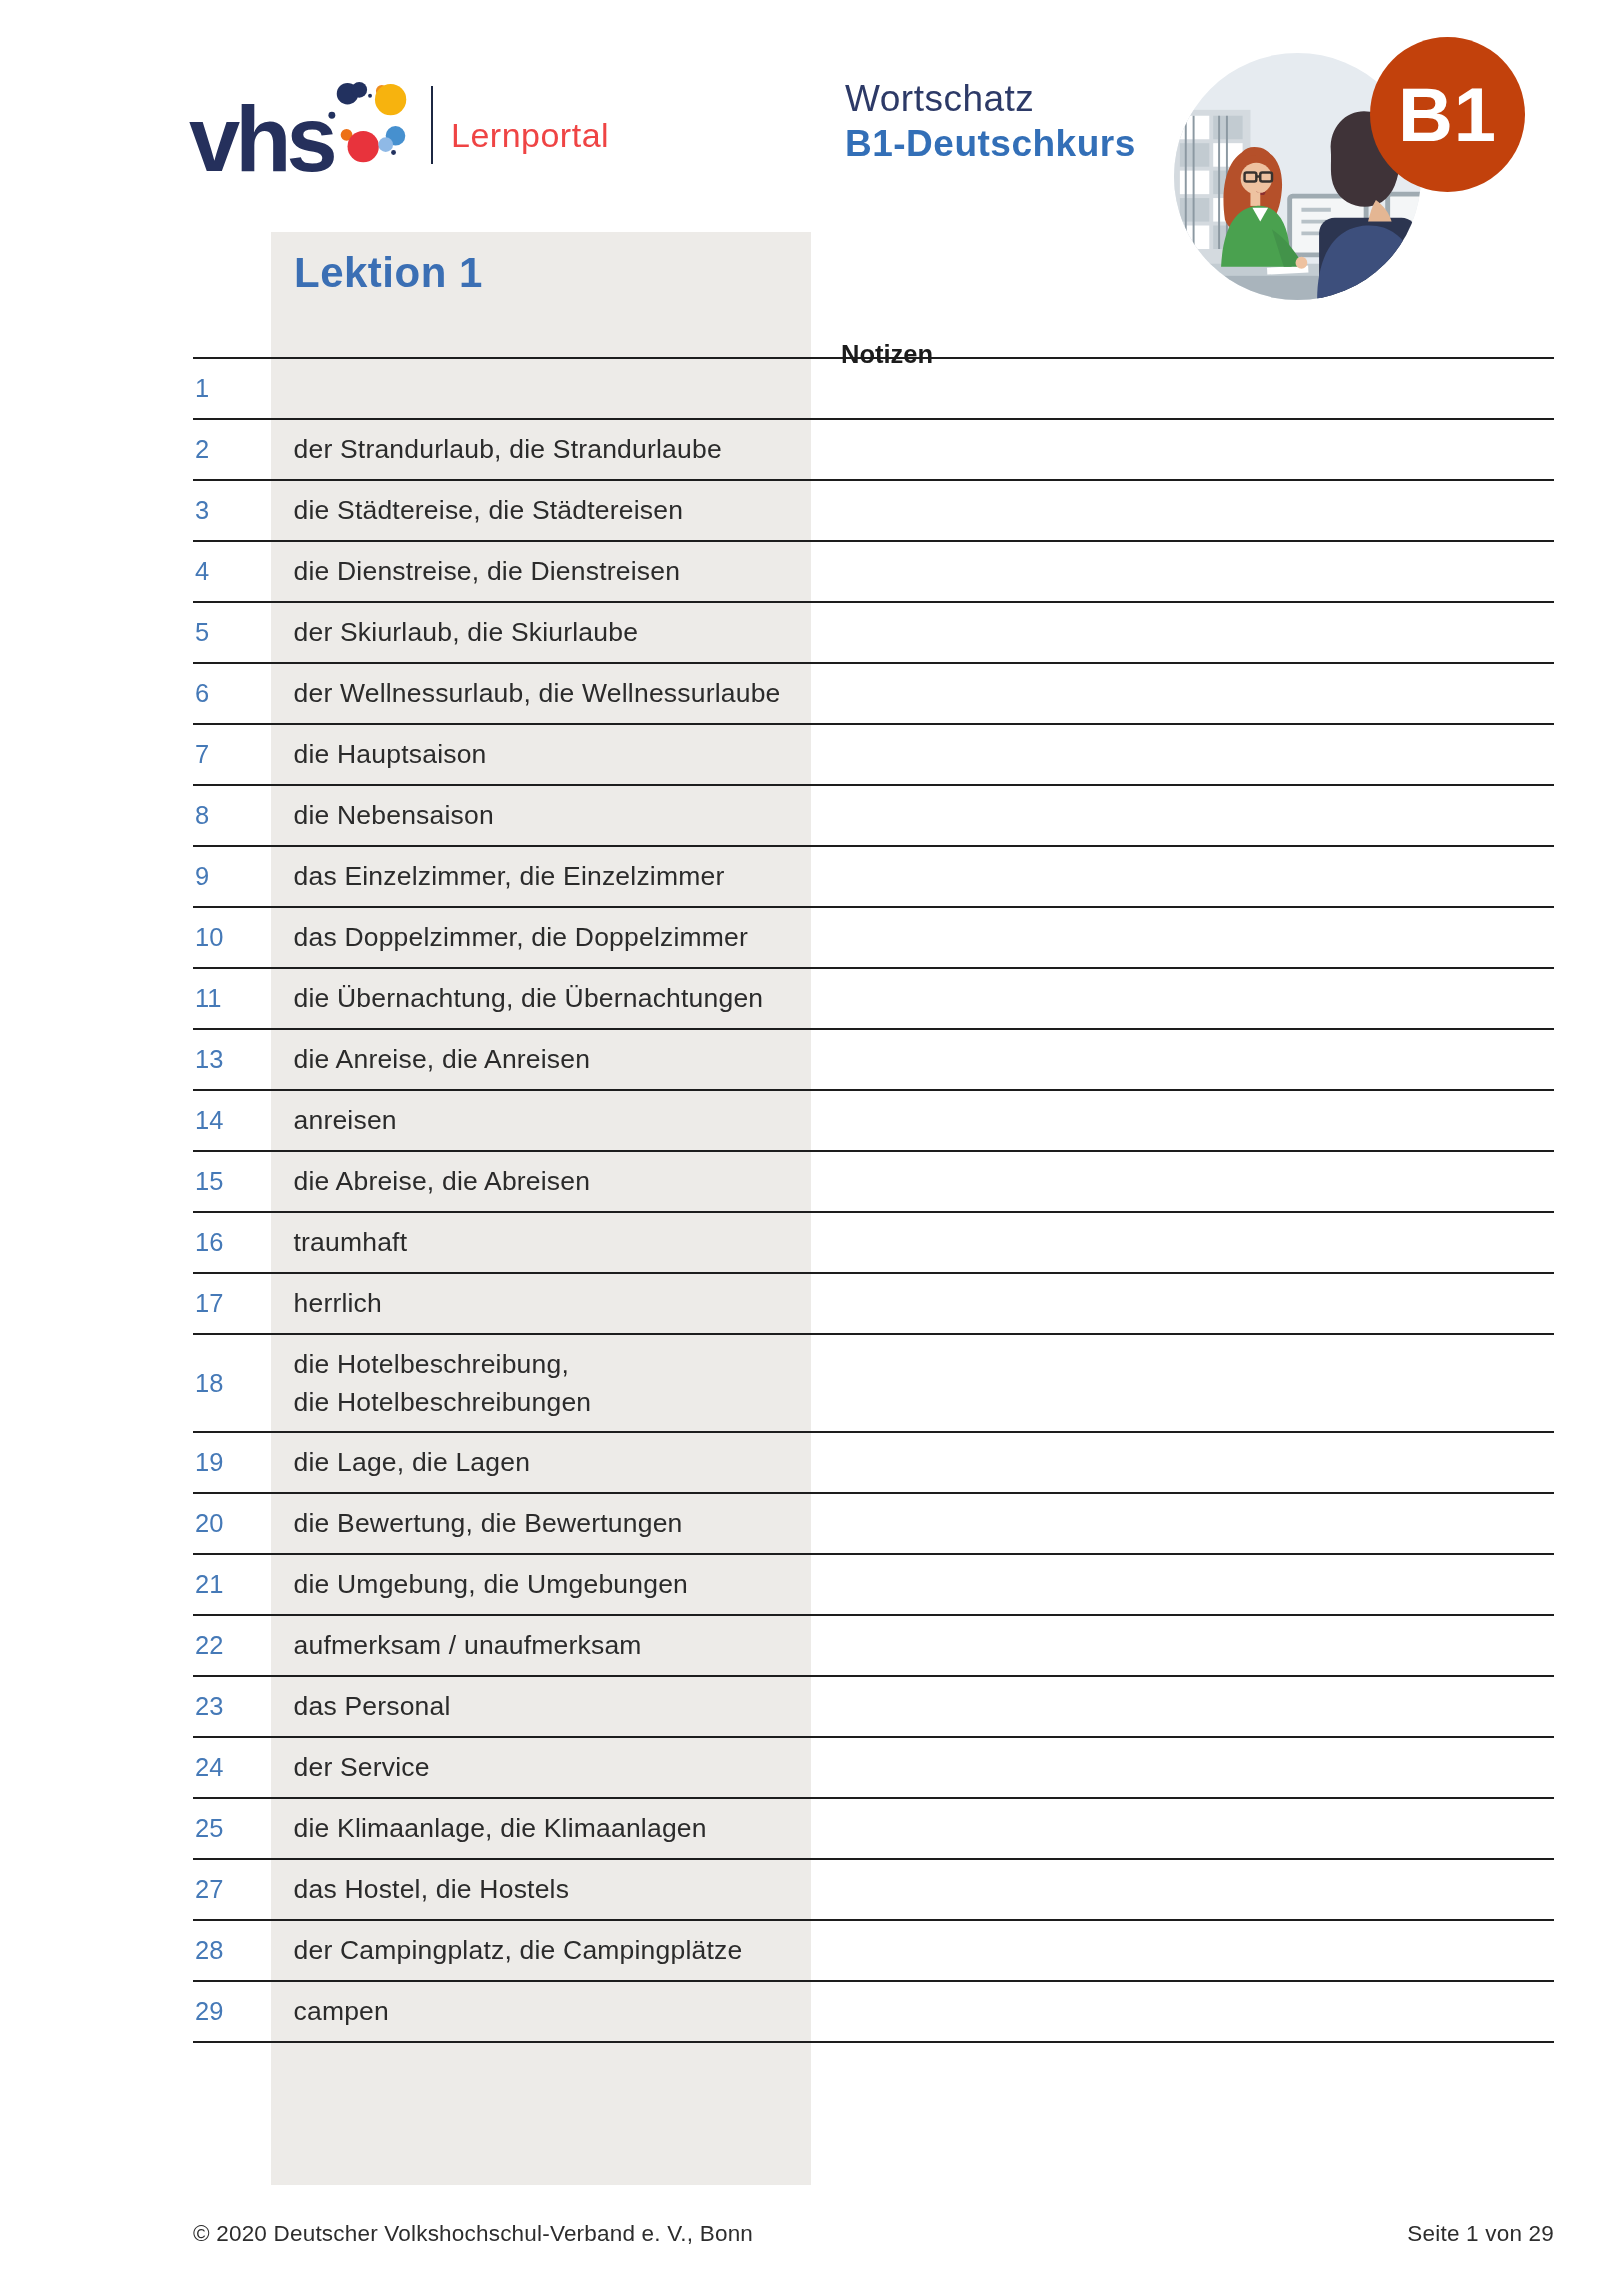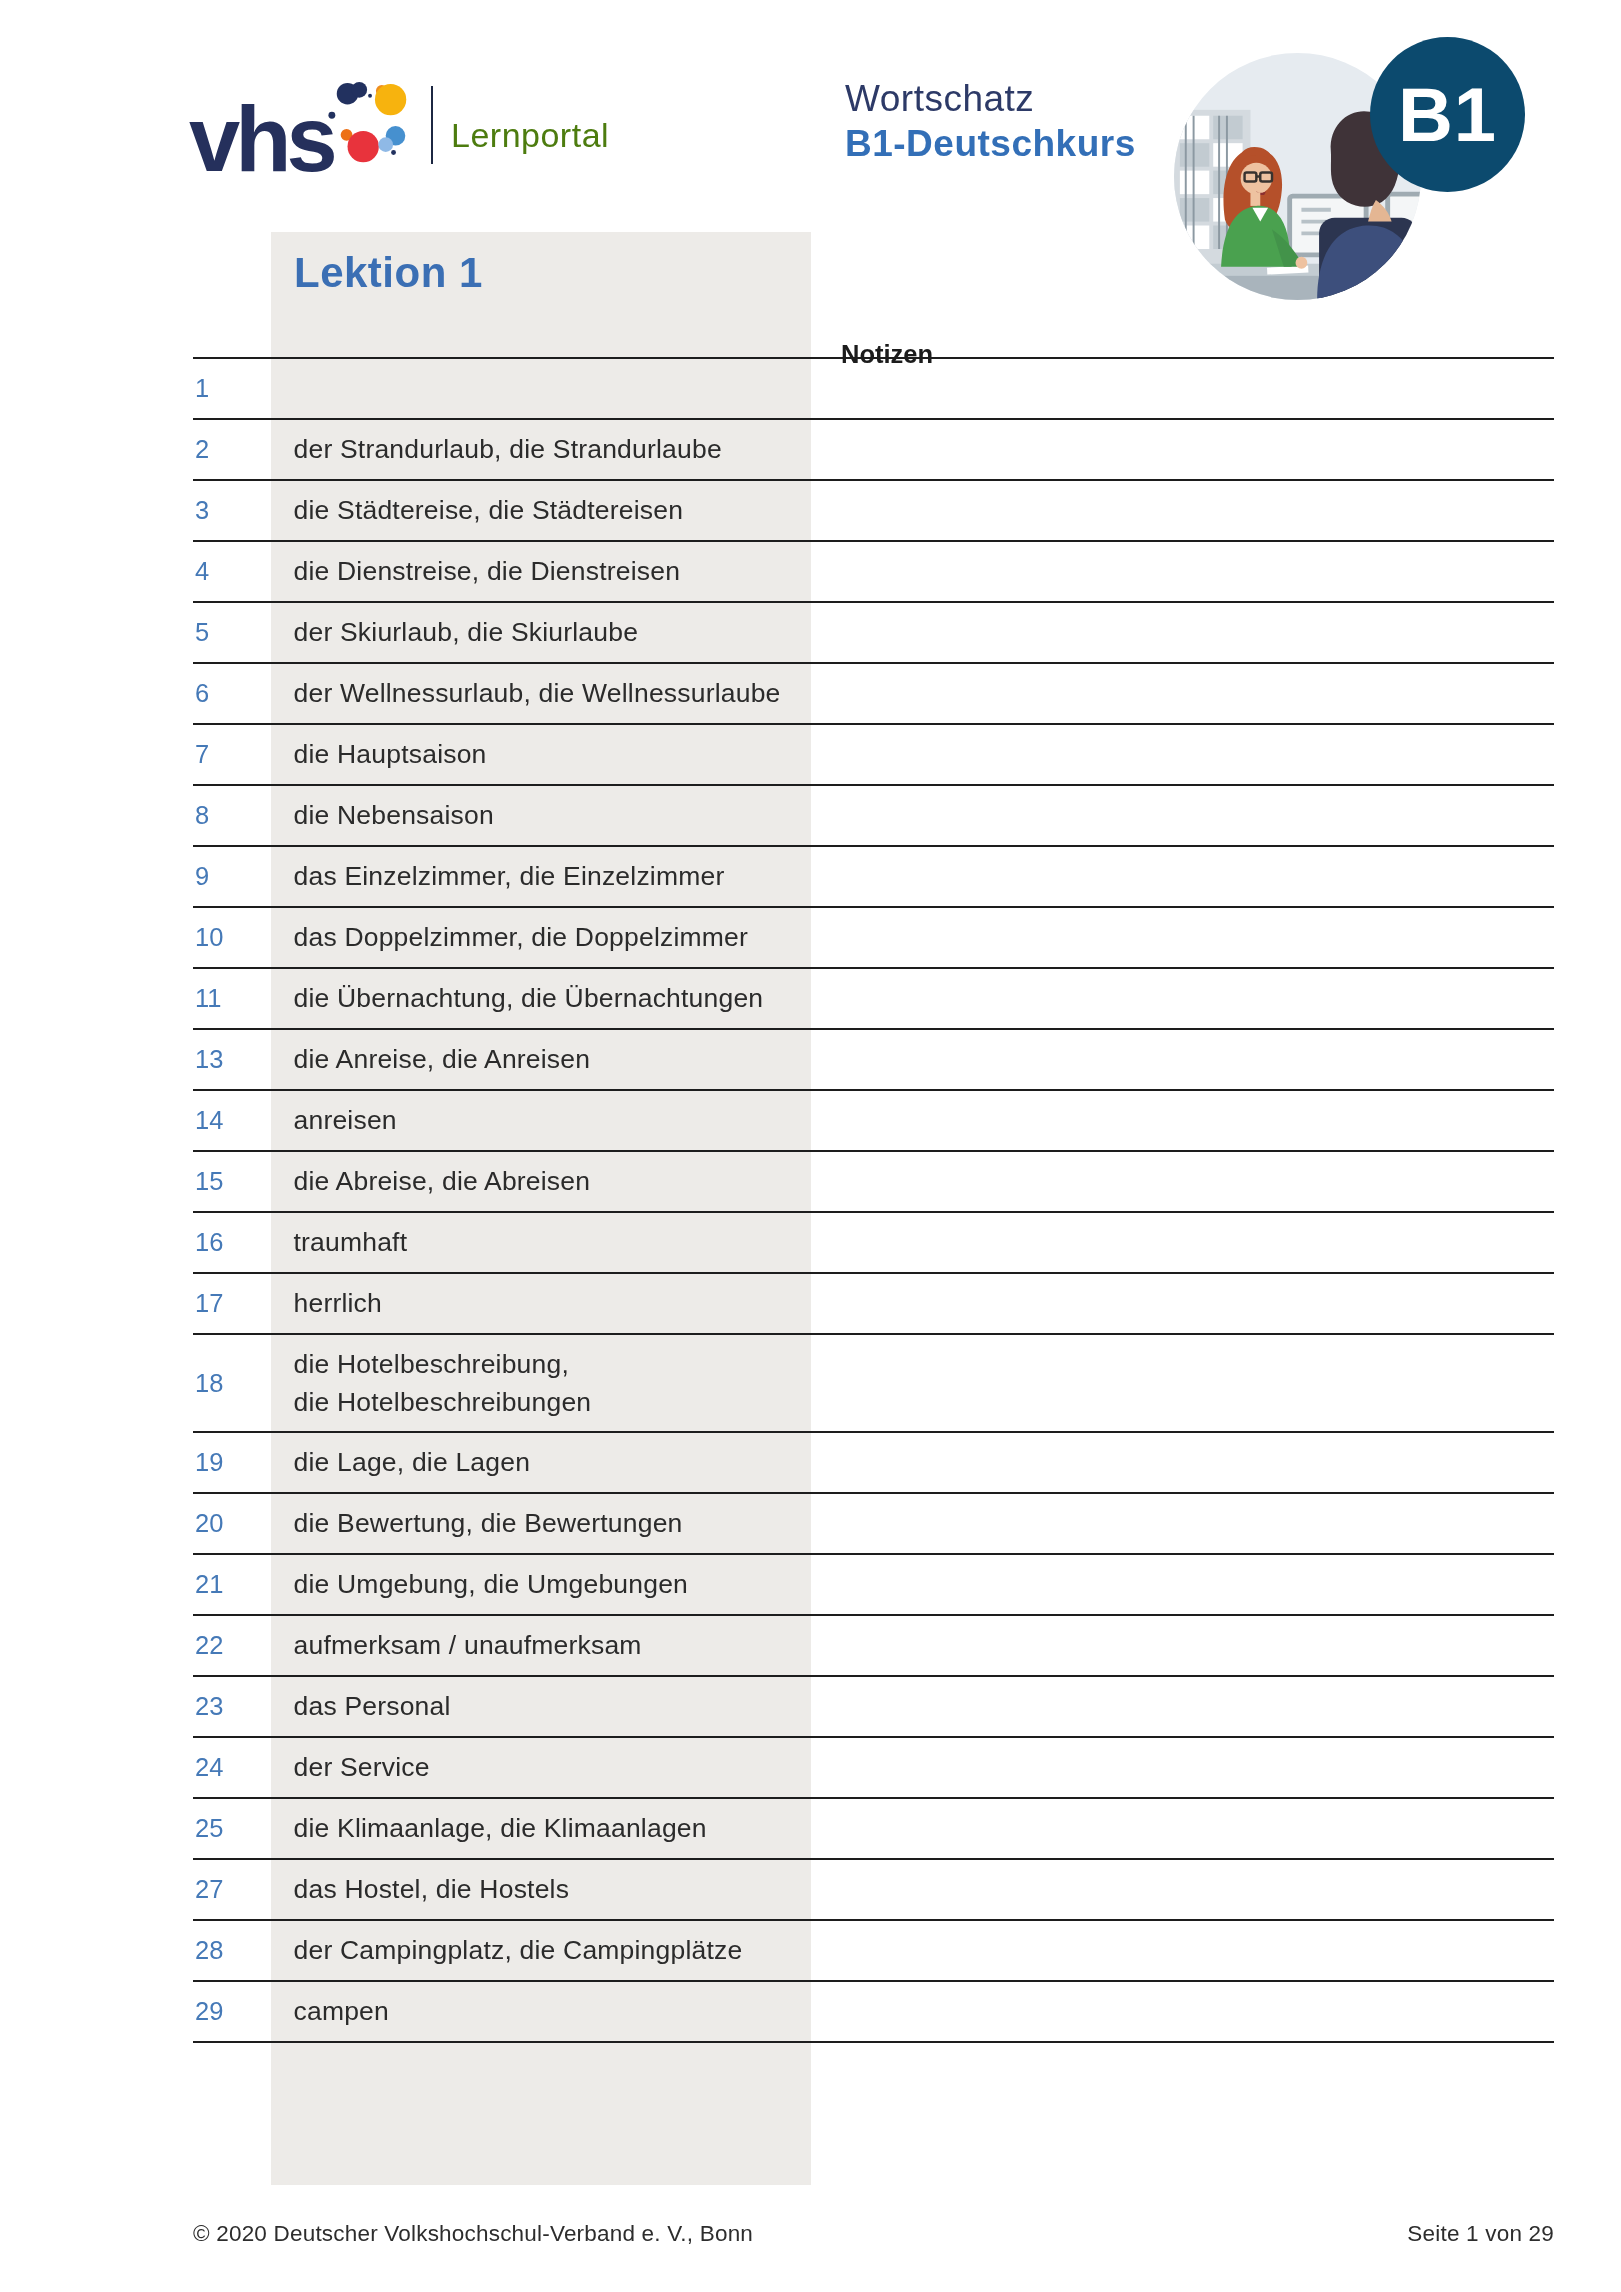--- a/index.html
+++ b/index.html
@@ -14,34 +14,34 @@
   
   .logo-vhs{
     position:absolute;left:189px;top:74px;
     font-size:92px;font-weight:bold;letter-spacing:-4.9px;
     color:#25305c;line-height:1;margin-top:19px;
   }
   .logo-dots{position:absolute;left:323px;top:81px;}
   .logo-divider{position:absolute;left:431px;top:86px;width:2px;height:78px;background:#1c2742;}
   .logo-product{
     position:absolute;left:451px;top:116px;
-    font-size:34px;color:#4d7c0f;letter-spacing:0.5px;
+    font-size:34px;color:#ef4444;letter-spacing:0.5px;
   }
   .doc-title-1{
     position:absolute;left:845px;top:78px;
     font-size:37px;color:#2d3a67;letter-spacing:0.5px;
   }
   .doc-title-2{
     position:absolute;left:845px;top:123px;
     font-size:37px;font-weight:bold;color:#336fb7;letter-spacing:0.5px;
   }
   .illustration{position:absolute;left:1174px;top:53px;}
   .badge{
     position:absolute;left:1370px;top:37px;width:155px;height:155px;
-    border-radius:50%;background:#0c4a6e;
+    border-radius:50%;background:#c2410c;
     display:flex;align-items:center;justify-content:center;
   }
   .badge span{color:#ffffff;font-size:76px;font-weight:bold;letter-spacing:1px;}
   
   .grey-col{position:absolute;left:271px;top:232px;width:540px;height:1953px;background:#edebe8;}
   .lesson-title{
     position:absolute;left:294px;top:249px;
     font-size:42px;font-weight:bold;color:#3b6fb4;letter-spacing:0.5px;
   }
   .notes-label{

